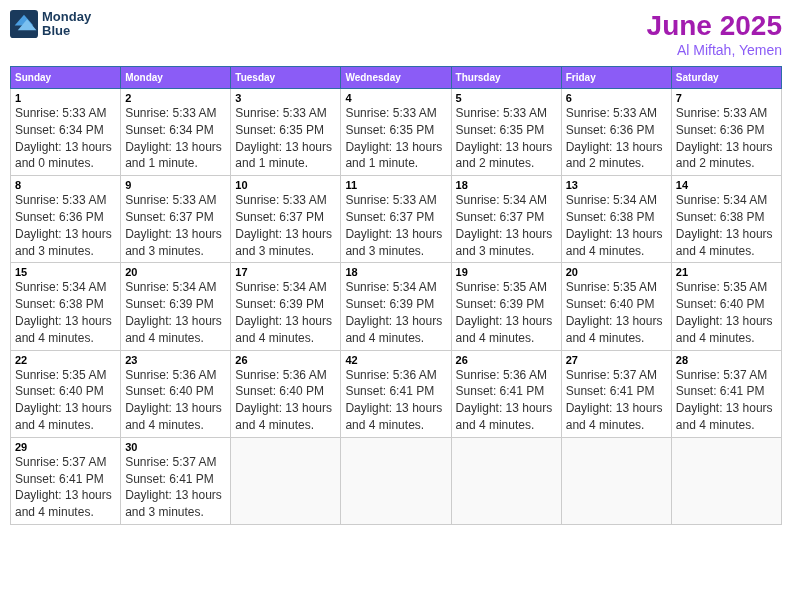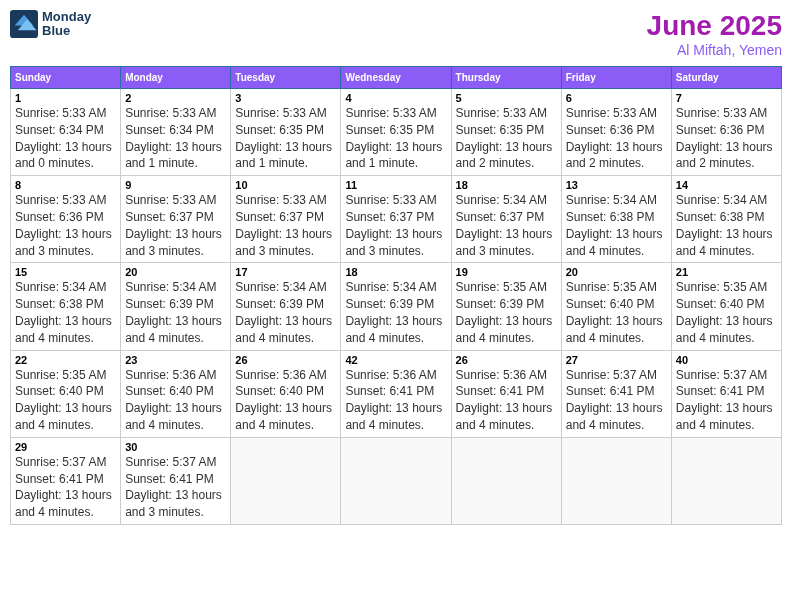--- a/index.html
+++ b/index.html
@@ -172,21 +172,21 @@
         <td><span class="day-num">23</span>
         <span class="day-info">Sunrise: 5:36 AM<br>Sunset: 6:40 PM<br>Daylight: 13 hours and 4 minutes.</span></td>
         <td><span class="day-num">26</span>
         <span class="day-info">Sunrise: 5:36 AM<br>Sunset: 6:40 PM<br>Daylight: 13 hours and 4 minutes.</span></td>
         <td><span class="day-num">42</span>
         <span class="day-info">Sunrise: 5:36 AM<br>Sunset: 6:41 PM<br>Daylight: 13 hours and 4 minutes.</span></td>
         <td><span class="day-num">26</span>
         <span class="day-info">Sunrise: 5:36 AM<br>Sunset: 6:41 PM<br>Daylight: 13 hours and 4 minutes.</span></td>
         <td><span class="day-num">27</span>
         <span class="day-info">Sunrise: 5:37 AM<br>Sunset: 6:41 PM<br>Daylight: 13 hours and 4 minutes.</span></td>
-        <td><span class="day-num">40</span>
+        <td><span class="day-num">28</span>
         <span class="day-info">Sunrise: 5:37 AM<br>Sunset: 6:41 PM<br>Daylight: 13 hours and 4 minutes.</span></td>
       </tr>
       <tr>
         <td><span class="day-num">29</span>
         <span class="day-info">Sunrise: 5:37 AM<br>Sunset: 6:41 PM<br>Daylight: 13 hours and 4 minutes.</span></td>
         <td><span class="day-num">30</span>
         <span class="day-info">Sunrise: 5:37 AM<br>Sunset: 6:41 PM<br>Daylight: 13 hours and 3 minutes.</span></td>
         <td class="empty"></td>
         <td class="empty"></td>
         <td class="empty"></td>

